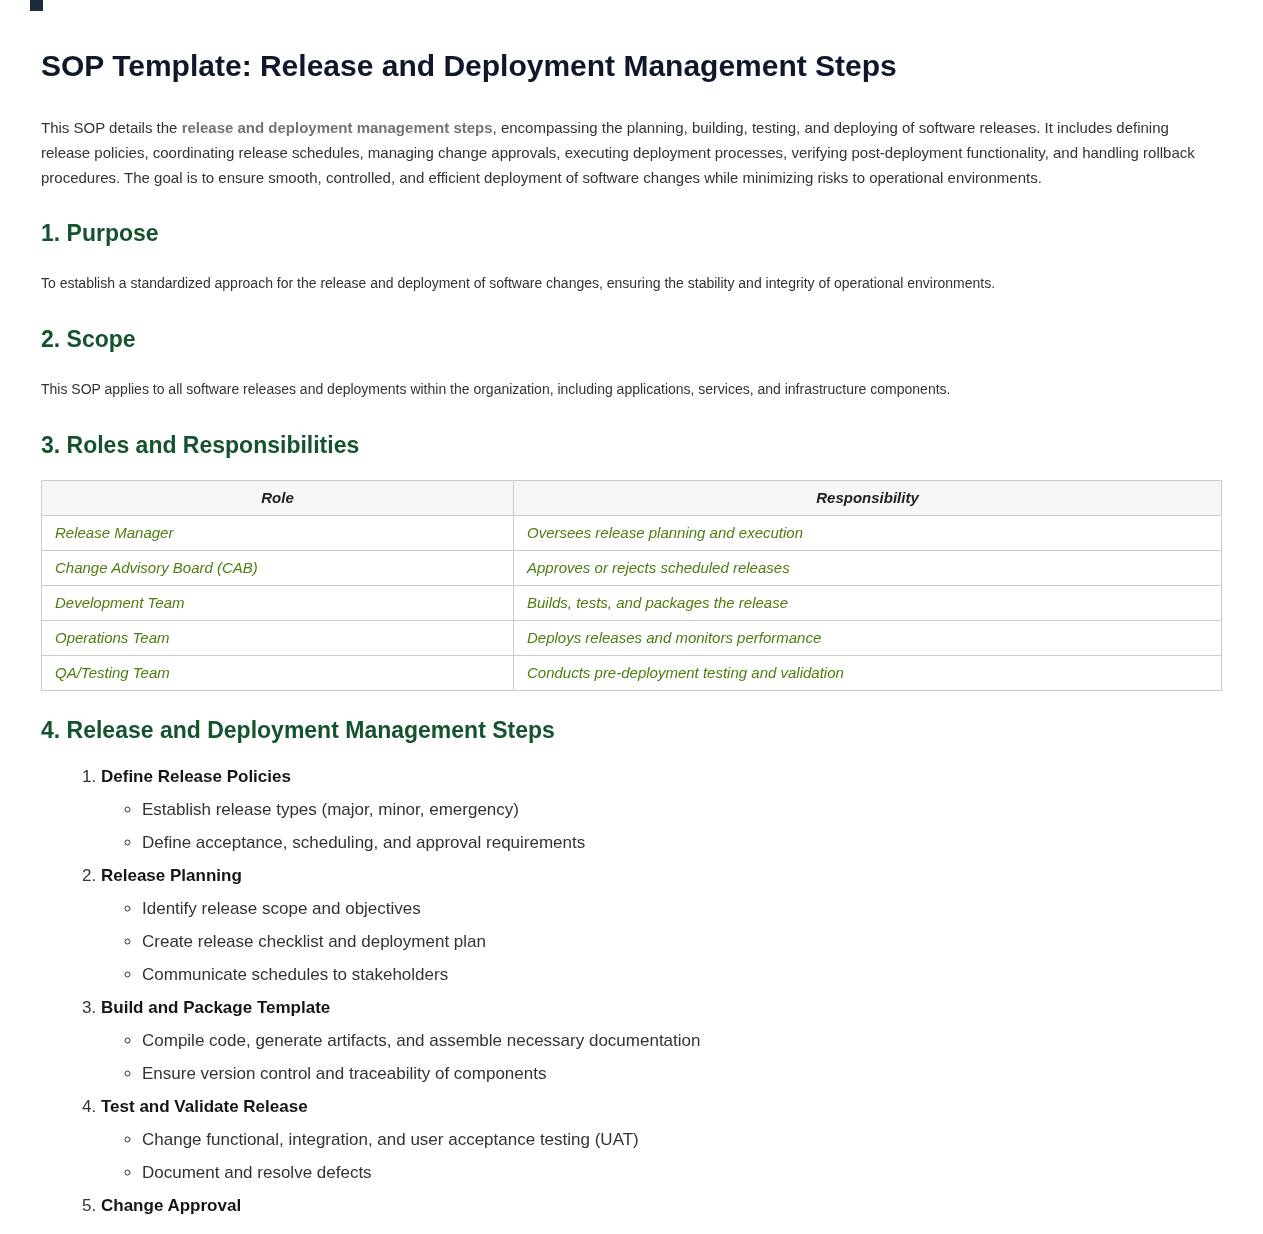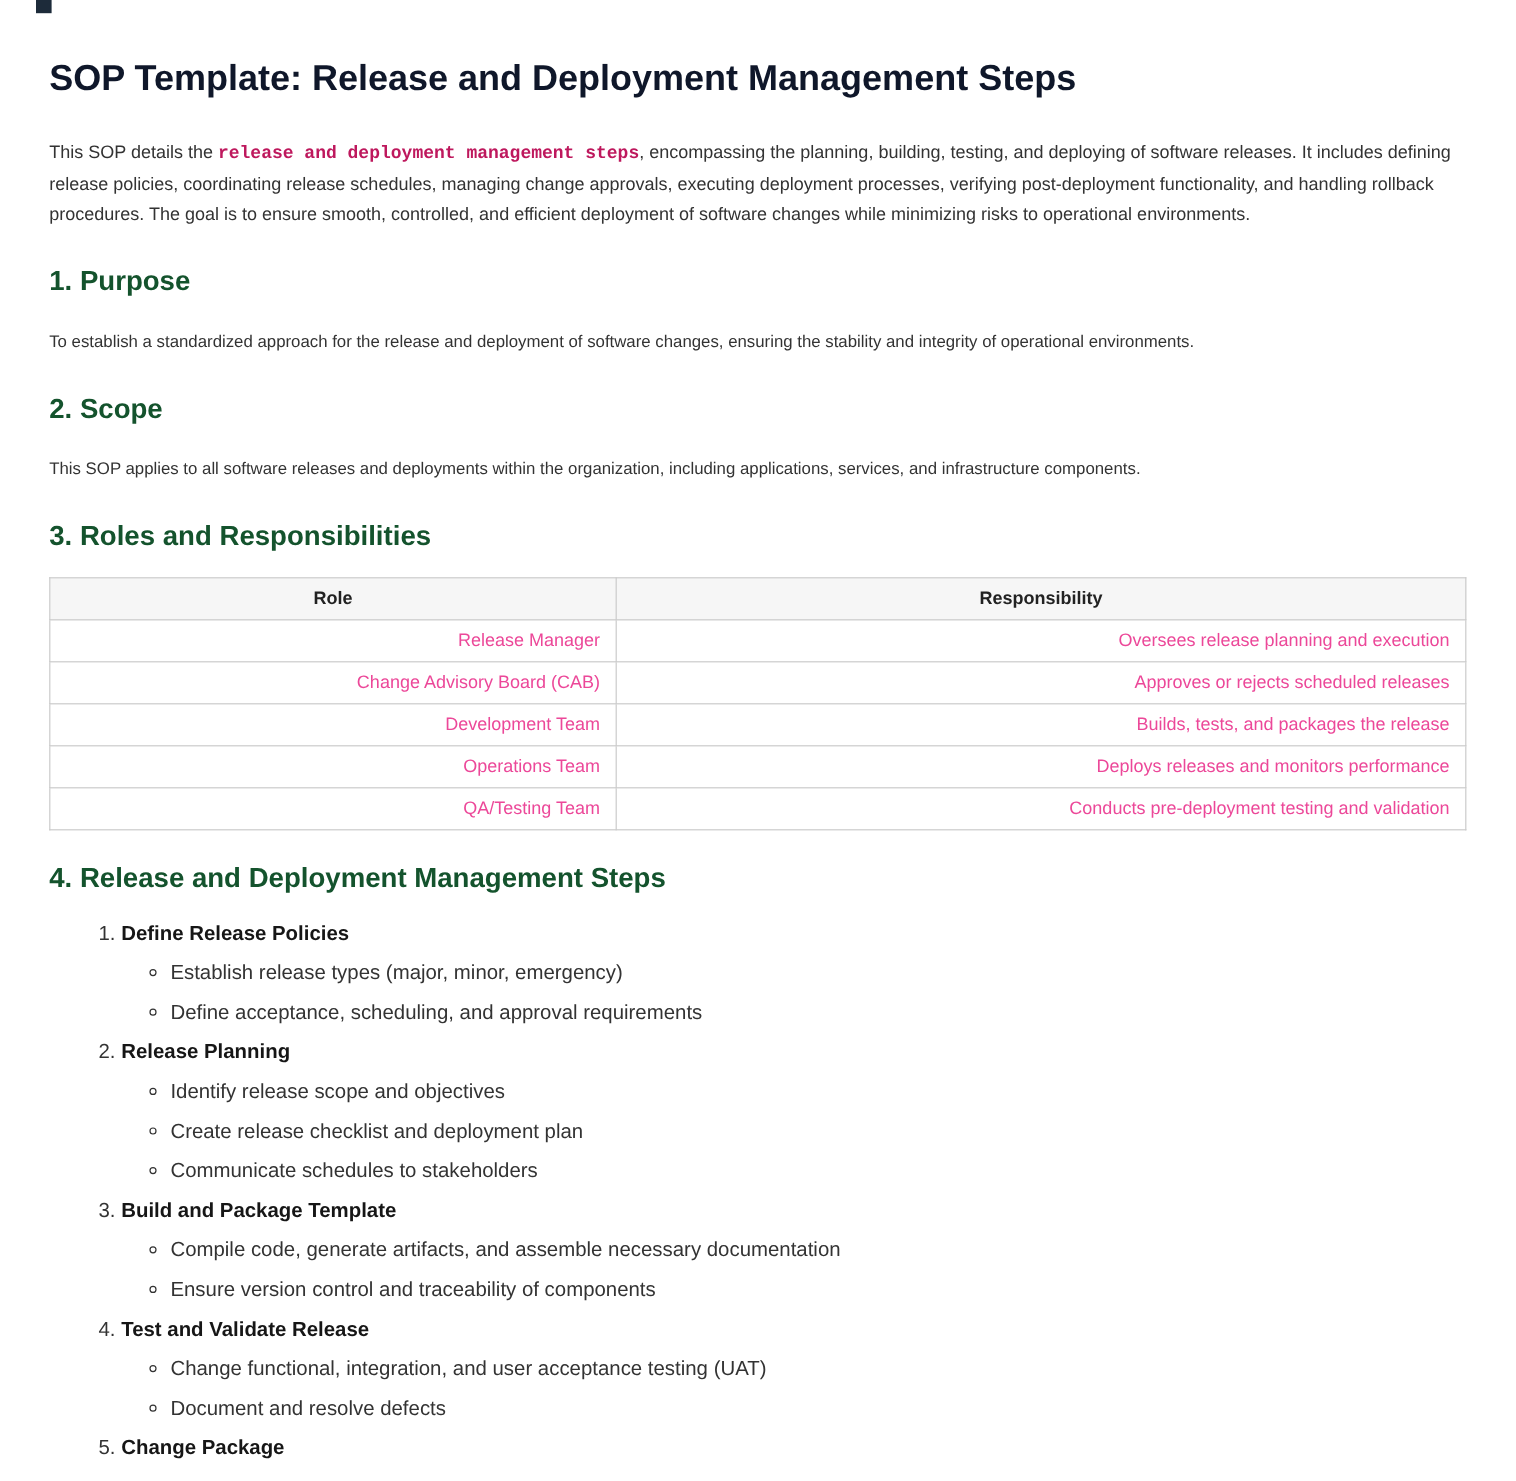--- a/index.html
+++ b/index.html
@@ -27,21 +27,21 @@
     line-height: 32px;
     font-weight: bold;
     color: #0f172a;
   }
   p.intro {
     margin: 33px 0 0;
     font-size: 15px;
     line-height: 25px;
     color: #333333;
   }
-  p.intro strong { color: #be185d; font-family: Liberation Mono, monospace; }
+  p.intro strong { color: #737373; }
 
   h2 {
     margin: 30px 0 0;
     font-size: 23px;
     line-height: 26px;
     font-weight: bold;
     color: #14532d;
   }
   h2.steps-heading { margin-top: 26px; }
 
@@ -56,28 +56,29 @@
     width: 100%;
     border-collapse: collapse;
     margin-top: 22px;
     table-layout: fixed;
   }
   table.roles th, table.roles td {
     border: 1px solid #cbcbcb;
     padding: 8px 13px;
     font-size: 15px;
     line-height: 18px;
+    font-style: italic;
   }
   table.roles th {
     background: #f6f6f6;
     text-align: center;
     font-weight: bold;
     color: #222222;
   }
-  table.roles td { color: #ec4899; text-align: right; }
+  table.roles td { color: #4d7c0f; text-align: left; }
 
   ol.steps {
     margin: 25px 0 0;
     padding-left: 60px;
     font-size: 17px;
     color: #333333;
   }
   ol.steps > li {
     margin: 0 0 15px;
     line-height: 18px;
@@ -161,16 +162,16 @@
           <li>Communicate schedules to stakeholders</li>
         </ul></li>
       <li><strong>Build and Package Template</strong><ul>
           <li>Compile code, generate artifacts, and assemble necessary documentation</li>
           <li>Ensure version control and traceability of components</li>
         </ul></li>
       <li><strong>Test and Validate Release</strong><ul>
           <li>Change functional, integration, and user acceptance testing (UAT)</li>
           <li>Document and resolve defects</li>
         </ul></li>
-      <li><strong>Change Package</strong></li>
+      <li><strong>Change Approval</strong></li>
     </ol>
 
 </div>
 
 </body></html>

